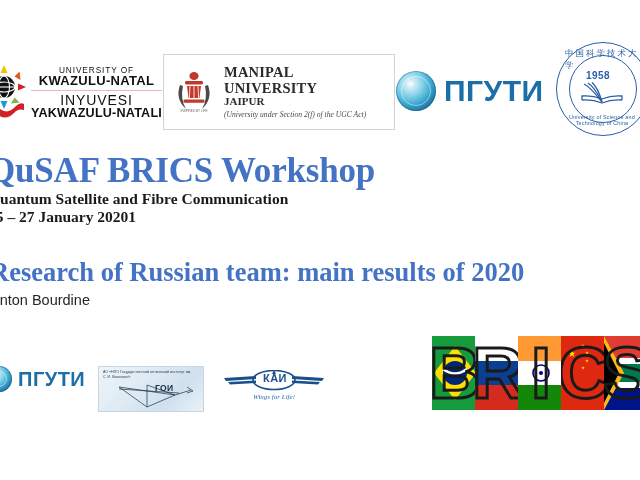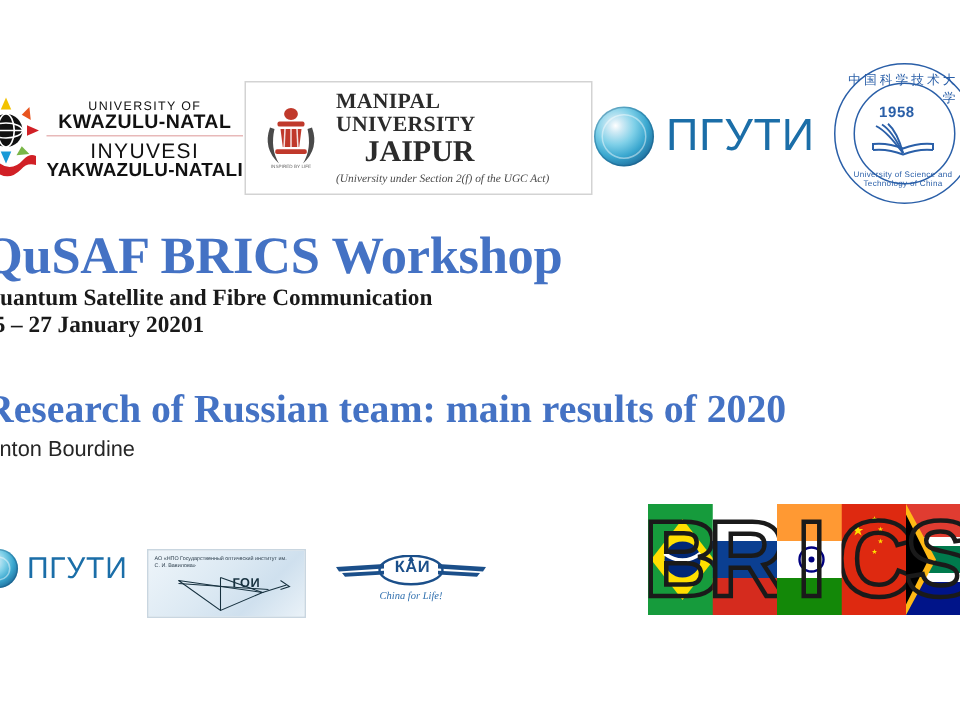--- a/index.html
+++ b/index.html
@@ -103,24 +103,23 @@
   .manipal-text { color: #2b2b2b; }
   .manipal-l1 {
     font-family: "Liberation Serif", serif;
     font-size: 14.5px;
     font-weight: 700;
     letter-spacing: 0.2px;
     line-height: 1.06;
   }
   .manipal-l2 {
     font-family: "Liberation Serif", serif;
-    font-size: 20px;
+    font-size: 11px;
     font-weight: 700;
     line-height: 1.06;
-    margin-left: 19px;
   }
   .manipal-l3 {
     font-family: "Liberation Serif", serif;
     font-style: italic;
     font-size: 7.6px;
     color: #4a4a4a;
     margin-top: 2px;
   }
 
   
@@ -146,21 +145,21 @@
   }
   .pguti-orb::after {
     content: "";
     position: absolute;
     inset: 5px;
     border-radius: 50%;
     border: 1px solid rgba(255,255,255,.45);
   }
   .pguti-word {
     font-size: 30px;
-    font-weight: 400;
+    font-weight: 700;
     color: #1b6ea8;
     letter-spacing: 0.5px;
     line-height: 1;
   }
 
   
   .ustc {
     position: absolute;
     left: 556px;
     top: 0px;
@@ -192,21 +191,21 @@
     left: 30px; top: 28px;
     font-size: 10px;
     font-weight: 700;
     color: #2a5fa8;
     letter-spacing: .4px;
   }
   .ustc-cn {
     position: absolute;
     left: 9px; top: 6px;
     width: 74px;
-    text-align: right;
+    text-align: left;
     font-size: 8.5px;
     color: #2a5fa8;
     letter-spacing: 2px;
   }
   .ustc-en {
     position: absolute;
     left: 4px; top: 72px;
     width: 84px;
     text-align: center;
     font-size: 5.4px;
@@ -545,21 +544,21 @@
           <path d="M2,8 L34,6 L34,9 L4,11 Z"></path>
           <path d="M6,12 L34,10.5 L34,13 L8,14.5 Z"></path>
           <path d="M102,8 L70,6 L70,9 L100,11 Z"></path>
           <path d="M98,12 L70,10.5 L70,13 L96,14.5 Z"></path>
           <path d="M52,0 L54,4 L50,4 Z"></path>
         </g>
         <ellipse cx="52" cy="10" rx="21" ry="9.5" fill="none" stroke="#1b4f8a" stroke-width="1.6"></ellipse>
       </svg>
     </div>
     <div class="kai-word">КАИ</div>
-    <div class="kai-tag">China for Life!</div>
+    <div class="kai-tag">Wings for Life!</div>
   </div>
 
   <div class="brics">
     <div class="brics-letter">
       <div class="flag flag-brazil">
         <svg viewBox="0 0 46 74" width="46" height="74" preserveAspectRatio="none" aria-hidden="true">
           <rect width="46" height="74" fill="#169b3c"></rect>
           <polygon points="23,10 44,37 23,64 2,37" fill="#ffdf00"></polygon>
           <circle cx="23" cy="37" r="12" fill="#002776"></circle>
           <path d="M11,33 Q23,42 35,33" stroke="#fff" stroke-width="2.6" fill="none"></path>

